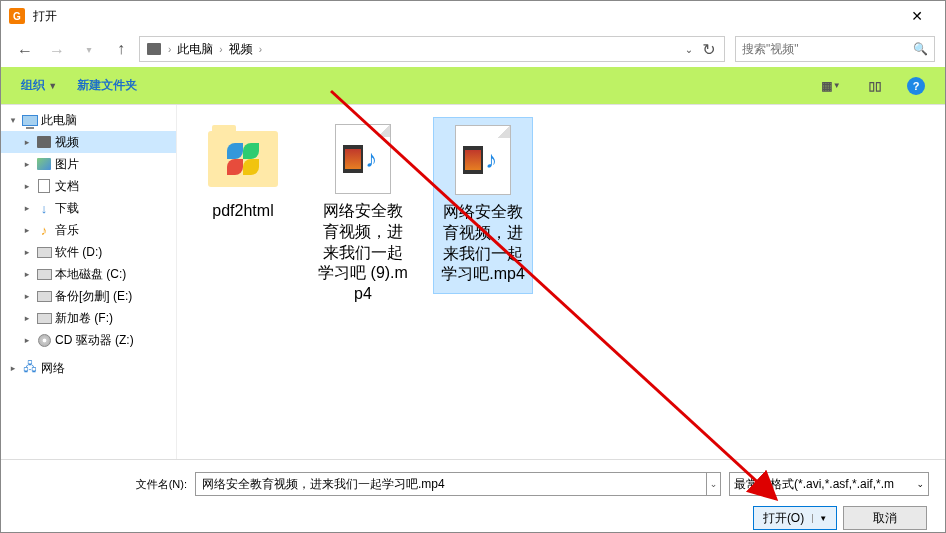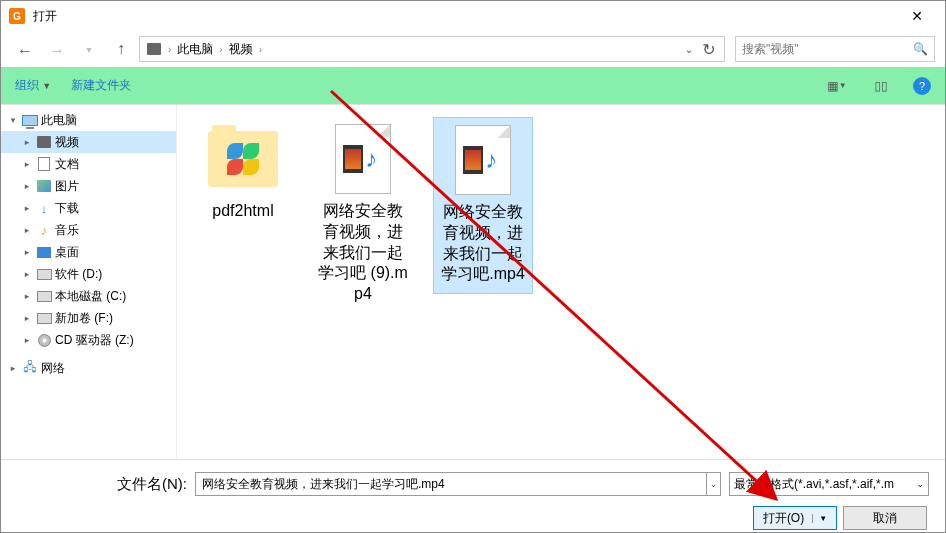--- a/index.html
+++ b/index.html
@@ -13,21 +13,21 @@
 .nav-btn.disabled { color: #bbb; }
 .addr-icon { width: 20px; height: 20px; display:flex; align-items:center; justify-content:center; }
 .addr-bar { flex: 1; height: 26px; border: 1px solid #ccc; display: flex; align-items: center; padding: 0 4px; gap: 2px; }
 .addr-seg { padding: 2px 2px; font-size: 12px; }
 .addr-caret { color: #888; font-size: 10px; padding: 0 2px; }
 .addr-spacer { flex: 1; }
 .addr-end { display: flex; align-items: center; }
 .search-box { width: 200px; height: 26px; border: 1px solid #ccc; margin-left: 6px; display: flex; align-items: center; padding: 0 6px; color: #888; }
 .search-box input { border: none; outline: none; flex: 1; font-size: 12px; }
 .search-icon { color: #666; }
-.toolbar { height: 38px; border-bottom: 1px solid #e0e0e0; display: flex; align-items: center; padding: 0 14px; gap: 20px; background: #86efac; }
+.toolbar { height: 38px; border-bottom: 1px solid #e0e0e0; display: flex; align-items: center; padding: 0 20px; gap: 20px; background: #bef264; font-weight: bold; }
 .tool-link { color: #1e70c9; font-size: 12px; cursor: pointer; }
 .tool-spacer { flex: 1; }
 .tool-icon { width: 24px; height: 24px; display: flex; align-items: center; justify-content: center; cursor: pointer; color: #555; }
 .help-icon { width: 18px; height: 18px; border-radius: 50%; background: #1e88e5; color: #fff; display: flex; align-items: center; justify-content: center; font-size: 11px; }
 .main { display: flex; height: 354px; }
 .sidebar { width: 176px; background: #fff; overflow: auto; padding-top: 4px; border-right: 1px solid #eee; }
 .tree-item { display: flex; align-items: center; height: 22px; padding-left: 6px; cursor: pointer; font-size: 12px; gap: 2px; }
 .tree-item.root { font-weight: normal; }
 .tree-item.selected { background: #cce8ff; }
 .tree-caret { width: 12px; color: #666; font-size: 9px; text-align: center; }
@@ -56,21 +56,21 @@
 .pinwheel span { width:16px; height:16px; border-radius:50% 0 50% 0; }
 .video-thumb { width: 56px; height: 70px; background: #fff; border: 1px solid #bbb; position: relative; display:flex; align-items:center; justify-content:center; }
 .video-thumb::before { content:""; position:absolute; top:0; right:0; width:12px; height:12px; background:linear-gradient(135deg,transparent 49%,#ddd 50%); }
 .video-inner { width:40px; height:40px; display:flex; align-items:center; gap:2px; }
 .film { width:20px; height:28px; background:#333; position:relative; overflow:hidden; }
 .film::after { content:""; position:absolute; inset:4px 2px; background:linear-gradient(#c0392b,#e67e22); }
 .note { color:#1e88e5; font-size:24px; }
 .file-name { font-size: 16px; line-height: 1.3; word-break: break-all; }
 .footer { border-top: 1px solid #ddd; padding: 12px 16px 14px; background:#fff; }
 .footer-row { display: flex; align-items: center; gap: 8px; margin-bottom: 10px; }
-.fn-label { width: 170px; text-align: right; font-size: 15px; }
+.fn-label { width: 170px; text-align: right; font-size: 11px; }
 .fn-input { flex: 1; height: 24px; border: 1px solid #999; padding: 0 6px; font-size: 12px; }
 .fn-combo { width: 200px; height: 24px; border: 1px solid #999; padding: 0 4px; font-size: 12px; display:flex; align-items:center; justify-content:space-between; }
 .btn-row { display: flex; justify-content: flex-end; gap: 6px; padding-right: 2px; }
 .btn { min-width: 84px; height: 24px; border: 1px solid #999; background: #e9e9e9; font-size: 12px; cursor: pointer; display:flex; align-items:center; justify-content:center; gap:2px; }
 .btn.primary { border: 1px solid #0078d7; background:#e5f1fb; }
 .arrow-annotation { position:absolute; pointer-events:none; top:80px; left:320px; }
 </style>
 </head>
 <body>
 
@@ -127,61 +127,61 @@
     <div class="tree-item child selected">
         <span class="tree-caret closed"></span>
         <span class="tree-icon">
           <span class="icon-vid"></span>
         </span>
         <span>视频</span>
       </div>
     <div class="tree-item child">
         <span class="tree-caret closed"></span>
         <span class="tree-icon">
+          <span class="icon-img"></span>
+        </span>
+        <span>图片</span>
+      </div>
+    <div class="tree-item child">
+        <span class="tree-caret closed"></span>
+        <span class="tree-icon">
           <span class="icon-doc"></span>
         </span>
         <span>文档</span>
-      </div>
-    <div class="tree-item child">
-        <span class="tree-caret closed"></span>
-        <span class="tree-icon">
-          <span class="icon-img"></span>
-        </span>
-        <span>图片</span>
       </div>
     <div class="tree-item child">
         <span class="tree-caret closed"></span>
         <span class="tree-icon icon-dl">↓</span>
         <span>下载</span>
       </div>
     <div class="tree-item child">
         <span class="tree-caret closed"></span>
         <span class="tree-icon icon-mus">♪</span>
         <span>音乐</span>
       </div>
     <div class="tree-item child">
         <span class="tree-caret closed"></span>
         <span class="tree-icon">
-          <span class="icon-desk"></span>
-        </span>
-        <span>桌面</span>
-      </div>
-    <div class="tree-item child">
-        <span class="tree-caret closed"></span>
-        <span class="tree-icon">
           <span class="icon-drv"></span>
         </span>
         <span>软件 (D:)</span>
       </div>
     <div class="tree-item child">
         <span class="tree-caret closed"></span>
         <span class="tree-icon">
           <span class="icon-drv"></span>
         </span>
         <span>本地磁盘 (C:)</span>
+      </div>
+    <div class="tree-item child">
+        <span class="tree-caret closed"></span>
+        <span class="tree-icon">
+          <span class="icon-drv"></span>
+        </span>
+        <span>备份[勿删] (E:)</span>
       </div>
     <div class="tree-item child">
         <span class="tree-caret closed"></span>
         <span class="tree-icon">
           <span class="icon-drv"></span>
         </span>
         <span>新加卷 (F:)</span>
       </div>
     <div class="tree-item child">
         <span class="tree-caret closed"></span>

